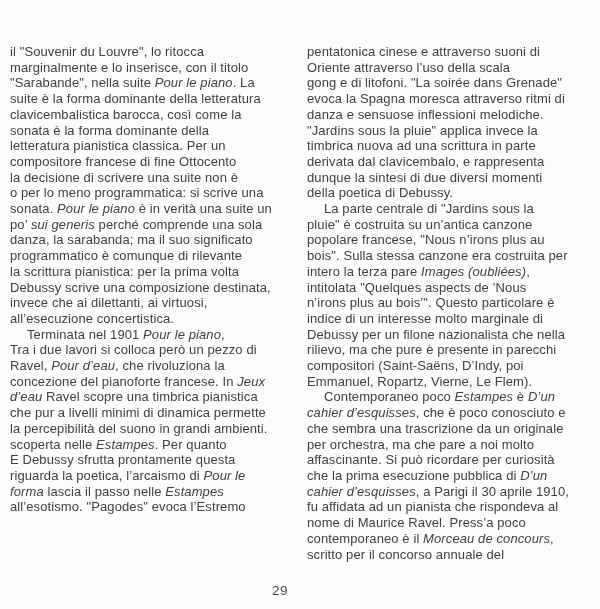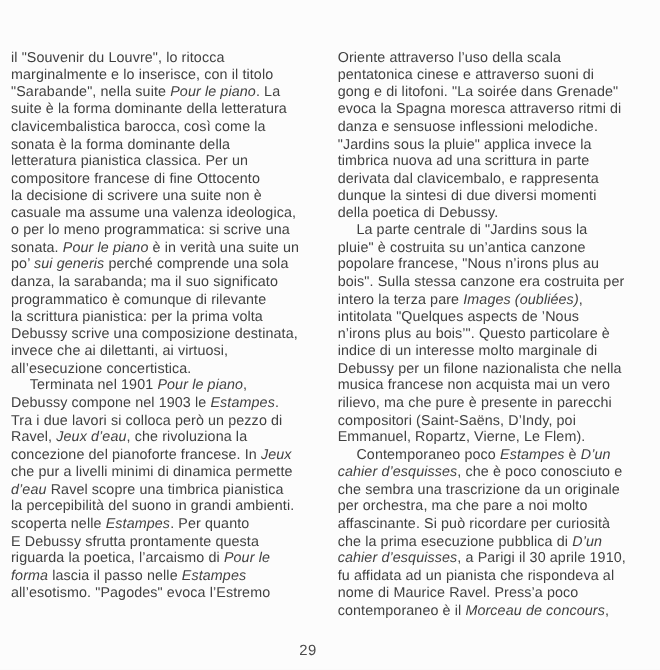--- a/index.html
+++ b/index.html
@@ -55,74 +55,72 @@
     <div class="column left" id="col-left">
         <div class="line"><span>il "Souvenir du Louvre", lo ritocca</span></div>
         <div class="line"><span>marginalmente e lo inserisce, con il titolo</span></div>
         <div class="line"><span>"Sarabande", nella suite </span><span class="it">Pour le piano</span><span>. La</span></div>
         <div class="line"><span>suite è la forma dominante della letteratura</span></div>
         <div class="line"><span>clavicembalistica barocca, così come la</span></div>
         <div class="line"><span>sonata è la forma dominante della</span></div>
         <div class="line"><span>letteratura pianistica classica. Per un</span></div>
         <div class="line"><span>compositore francese di fine Ottocento</span></div>
         <div class="line"><span>la decisione di scrivere una suite non è</span></div>
-        <div class="line"><span>casuale ma assume una valenza ideologica,</span></div>
         <div class="line"><span>o per lo meno programmatica: si scrive una</span></div>
         <div class="line"><span>sonata. </span><span class="it">Pour le piano</span><span> è in verità una suite un</span></div>
         <div class="line"><span>po’ </span><span class="it">sui generis</span><span> perché comprende una sola</span></div>
         <div class="line"><span>danza, la sarabanda; ma il suo significato</span></div>
         <div class="line"><span>programmatico è comunque di rilevante</span></div>
         <div class="line"><span>la scrittura pianistica: per la prima volta</span></div>
         <div class="line"><span>Debussy scrive una composizione destinata,</span></div>
         <div class="line"><span>invece che ai dilettanti, ai virtuosi,</span></div>
         <div class="line"><span>all’esecuzione concertistica.</span></div>
         <div class="line indent"><span>Terminata nel 1901 </span><span class="it">Pour le piano</span><span>,</span></div>
-        <div class="line"><span>Debussy compone nel 1903 le </span><span class="it">Estampes</span><span>.</span></div>
         <div class="line"><span>Tra i due lavori si colloca però un pezzo di</span></div>
-        <div class="line"><span>Ravel, </span><span class="it">Jeux d’eau</span><span>, che rivoluziona la</span></div>
+        <div class="line"><span>Ravel, </span><span class="it">Pour d’eau</span><span>, che rivoluziona la</span></div>
         <div class="line"><span>concezione del pianoforte francese. In </span><span class="it">Jeux</span></div>
+        <div class="line"><span class="it">d’eau</span><span> Ravel scopre una timbrica pianistica</span></div>
         <div class="line"><span>che pur a livelli minimi di dinamica permette</span></div>
-        <div class="line"><span class="it">d’eau</span><span> Ravel scopre una timbrica pianistica</span></div>
         <div class="line"><span>la percepibilità del suono in grandi ambienti.</span></div>
         <div class="line"><span>scoperta nelle </span><span class="it">Estampes</span><span>. Per quanto</span></div>
         <div class="line"><span>E Debussy sfrutta prontamente questa</span></div>
         <div class="line"><span>riguarda la poetica, l’arcaismo di </span><span class="it">Pour le</span></div>
         <div class="line"><span class="it">forma</span><span> lascia il passo nelle </span><span class="it">Estampes</span></div>
         <div class="line"><span>all’esotismo. "Pagodes" evoca l’Estremo</span></div>
       </div>
     <div class="column right" id="col-right">
+        <div class="line"><span>pentatonica cinese e attraverso suoni di</span></div>
         <div class="line"><span>Oriente attraverso l’uso della scala</span></div>
-        <div class="line"><span>pentatonica cinese e attraverso suoni di</span></div>
         <div class="line"><span>gong e di litofoni. "La soirée dans Grenade"</span></div>
         <div class="line"><span>evoca la Spagna moresca attraverso ritmi di</span></div>
         <div class="line"><span>danza e sensuose inflessioni melodiche.</span></div>
         <div class="line"><span>"Jardins sous la pluie" applica invece la</span></div>
         <div class="line"><span>timbrica nuova ad una scrittura in parte</span></div>
         <div class="line"><span>derivata dal clavicembalo, e rappresenta</span></div>
         <div class="line"><span>dunque la sintesi di due diversi momenti</span></div>
         <div class="line"><span>della poetica di Debussy.</span></div>
         <div class="line indent"><span>La parte centrale di "Jardins sous la</span></div>
         <div class="line"><span>pluie" è costruita su un’antica canzone</span></div>
         <div class="line"><span>popolare francese, "Nous n’irons plus au</span></div>
         <div class="line"><span>bois". Sulla stessa canzone era costruita per</span></div>
         <div class="line"><span>intero la terza pare </span><span class="it">Images (oubliées)</span><span>,</span></div>
         <div class="line"><span>intitolata "Quelques aspects de ’Nous</span></div>
         <div class="line"><span>n’irons plus au bois’". Questo particolare è</span></div>
         <div class="line"><span>indice di un interesse molto marginale di</span></div>
         <div class="line"><span>Debussy per un filone nazionalista che nella</span></div>
-        <div class="line"><span>musica francese non acquista mai un vero</span></div>
         <div class="line"><span>rilievo, ma che pure è presente in parecchi</span></div>
         <div class="line"><span>compositori (Saint-Saëns, D’Indy, poi</span></div>
         <div class="line"><span>Emmanuel, Ropartz, Vierne, Le Flem).</span></div>
         <div class="line indent"><span>Contemporaneo poco </span><span class="it">Estampes</span><span> è </span><span class="it">D’un</span></div>
         <div class="line"><span class="it">cahier d’esquisses</span><span>, che è poco conosciuto e</span></div>
         <div class="line"><span>che sembra una trascrizione da un originale</span></div>
         <div class="line"><span>per orchestra, ma che pare a noi molto</span></div>
         <div class="line"><span>affascinante. Si può ricordare per curiosità</span></div>
         <div class="line"><span>che la prima esecuzione pubblica di </span><span class="it">D’un</span></div>
         <div class="line"><span class="it">cahier d’esquisses</span><span>, a Parigi il 30 aprile 1910,</span></div>
         <div class="line"><span>fu affidata ad un pianista che rispondeva al</span></div>
         <div class="line"><span>nome di Maurice Ravel. Press’a poco</span></div>
         <div class="line"><span>contemporaneo è il </span><span class="it">Morceau de concours</span><span>,</span></div>
+        <div class="line"><span>scritto per il concorso annuale del</span></div>
       </div>
   </div>
   <div class="page-number">29</div>
 </div>
 
 </body></html>

